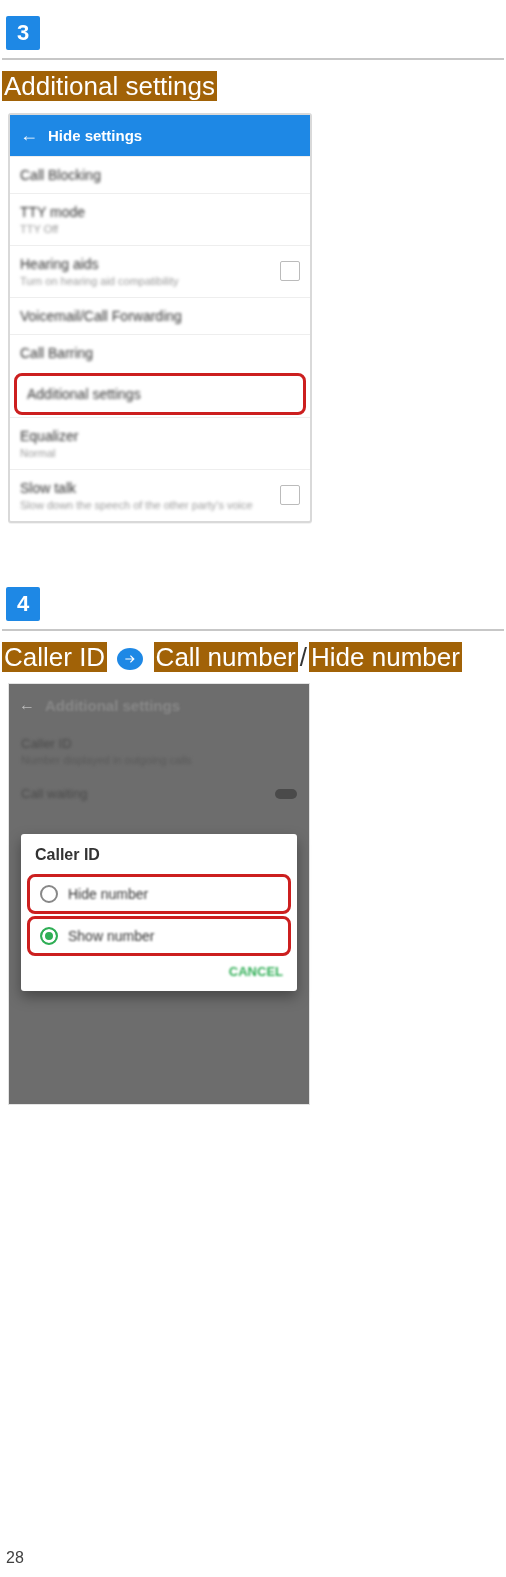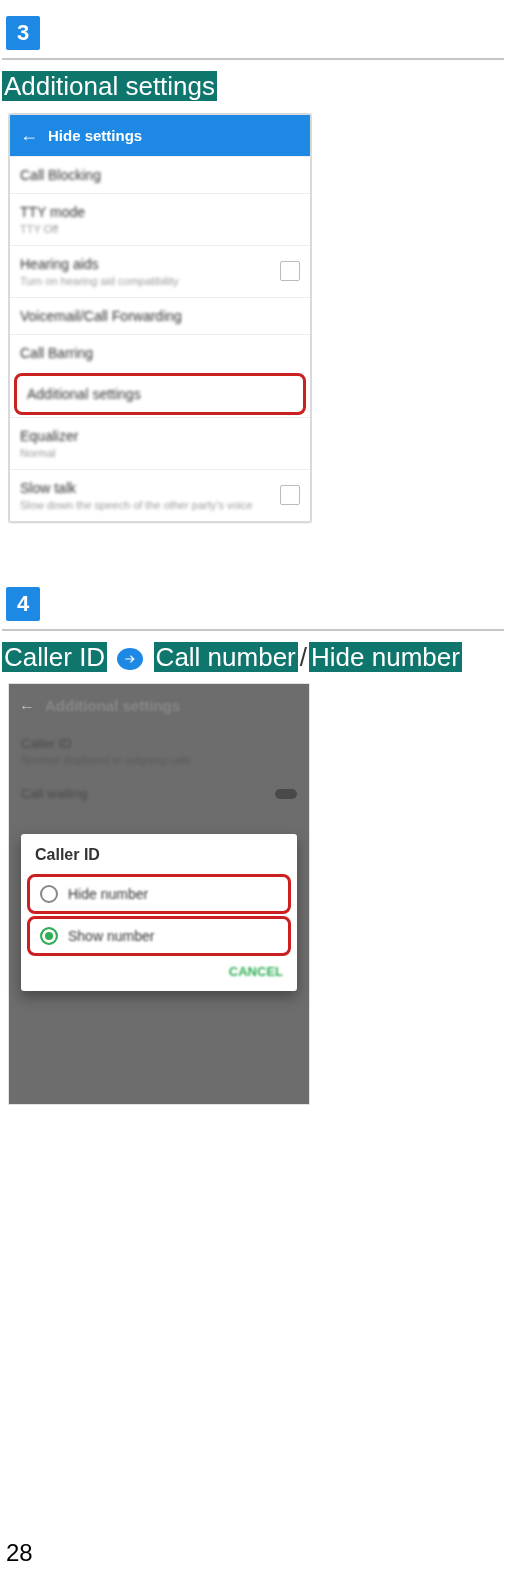--- a/index.html
+++ b/index.html
@@ -1,19 +1,19 @@
 <!DOCTYPE html>
 <html><head>
 <meta charset="utf-8">
 <style>
   html,body{margin:0;padding:0;background:#fff;font-family:Arial,Helvetica,sans-serif;color:#222;}
   .page{width:506px;min-height:1577px;position:relative;padding:12px 2px 40px 2px;box-sizing:border-box;}
   .step-badge{width:34px;height:34px;background:#1e88e5;color:#fff;font-weight:bold;font-size:22px;display:flex;align-items:center;justify-content:center;border-radius:2px;margin:4px 0 8px 4px;}
   .rule{border:none;border-top:2px solid #c7c7c7;margin:6px 0 10px 0;}
-  .hl{background:#0f766e;color:#fff;}
+  .hl{background:#a16207;color:#fff;}
   .heading-line{font-size:26px;line-height:1.25;margin:0 0 10px 0;}
   .heading-line span{padding:0 2px;}
   .arrow-circle{display:inline-flex;width:22px;height:22px;border-radius:50%;background:#1e88e5;align-items:center;justify-content:center;vertical-align:middle;margin:0 3px;}
   .arrow-circle svg{width:14px;height:14px;fill:#fff;}
   .slash{color:#333;}
   
   .shot{width:300px;margin:6px 0 0 6px;border:2px solid #d9d9d9;border-radius:3px;background:#fff;box-shadow:0 1px 0 rgba(0,0,0,.05);}
   .shot .appbar{background:#1e88e5;color:#fff;display:flex;align-items:center;gap:10px;padding:10px 10px;}
   .shot .appbar .back{font-size:18px;opacity:.95;}
   .shot .appbar .title{font-weight:bold;font-size:15px;filter:blur(0.4px);}
@@ -39,21 +39,21 @@
   .dialog{position:absolute;left:12px;right:12px;top:150px;background:#fff;border-radius:3px;box-shadow:0 6px 14px rgba(0,0,0,.35);padding-bottom:8px;}
   .dialog .dtitle{font-weight:bold;font-size:16px;padding:12px 14px 8px;color:#333;filter:blur(0.6px);}
   .dialog .opt{display:flex;align-items:center;gap:10px;padding:10px 14px;}
   .dialog .opt .radio{width:14px;height:14px;border:2px solid #888;border-radius:50%;flex:0 0 auto;}
   .dialog .opt .radio.sel{border-color:#2fae55;background:#2fae55;box-shadow:inset 0 0 0 3px #fff;}
   .dialog .opt .lab{font-size:14px;color:#333;filter:blur(1.2px);}
   .dialog .opt.redwrap{border:3px solid #cc1f1f;border-radius:8px;margin:2px 6px;padding:8px 10px;}
   .dialog .actions{display:flex;justify-content:flex-end;padding:6px 14px 4px;}
   .dialog .actions .btn{color:#2fae55;font-weight:bold;font-size:13px;filter:blur(1.2px);}
   .gap{height:60px;}
-  .page-num{position:absolute;bottom:10px;left:6px;font-size:24px;color:#000000;}
+  .page-num{position:absolute;bottom:10px;left:6px;font-size:16px;color:#404040;}
 </style>
 </head>
 <body>
 
 <div class="page">
 
   <div class="step-badge">3</div>
   <hr class="rule">
   <p class="heading-line">
     <span class="hl">Additional settings</span>

